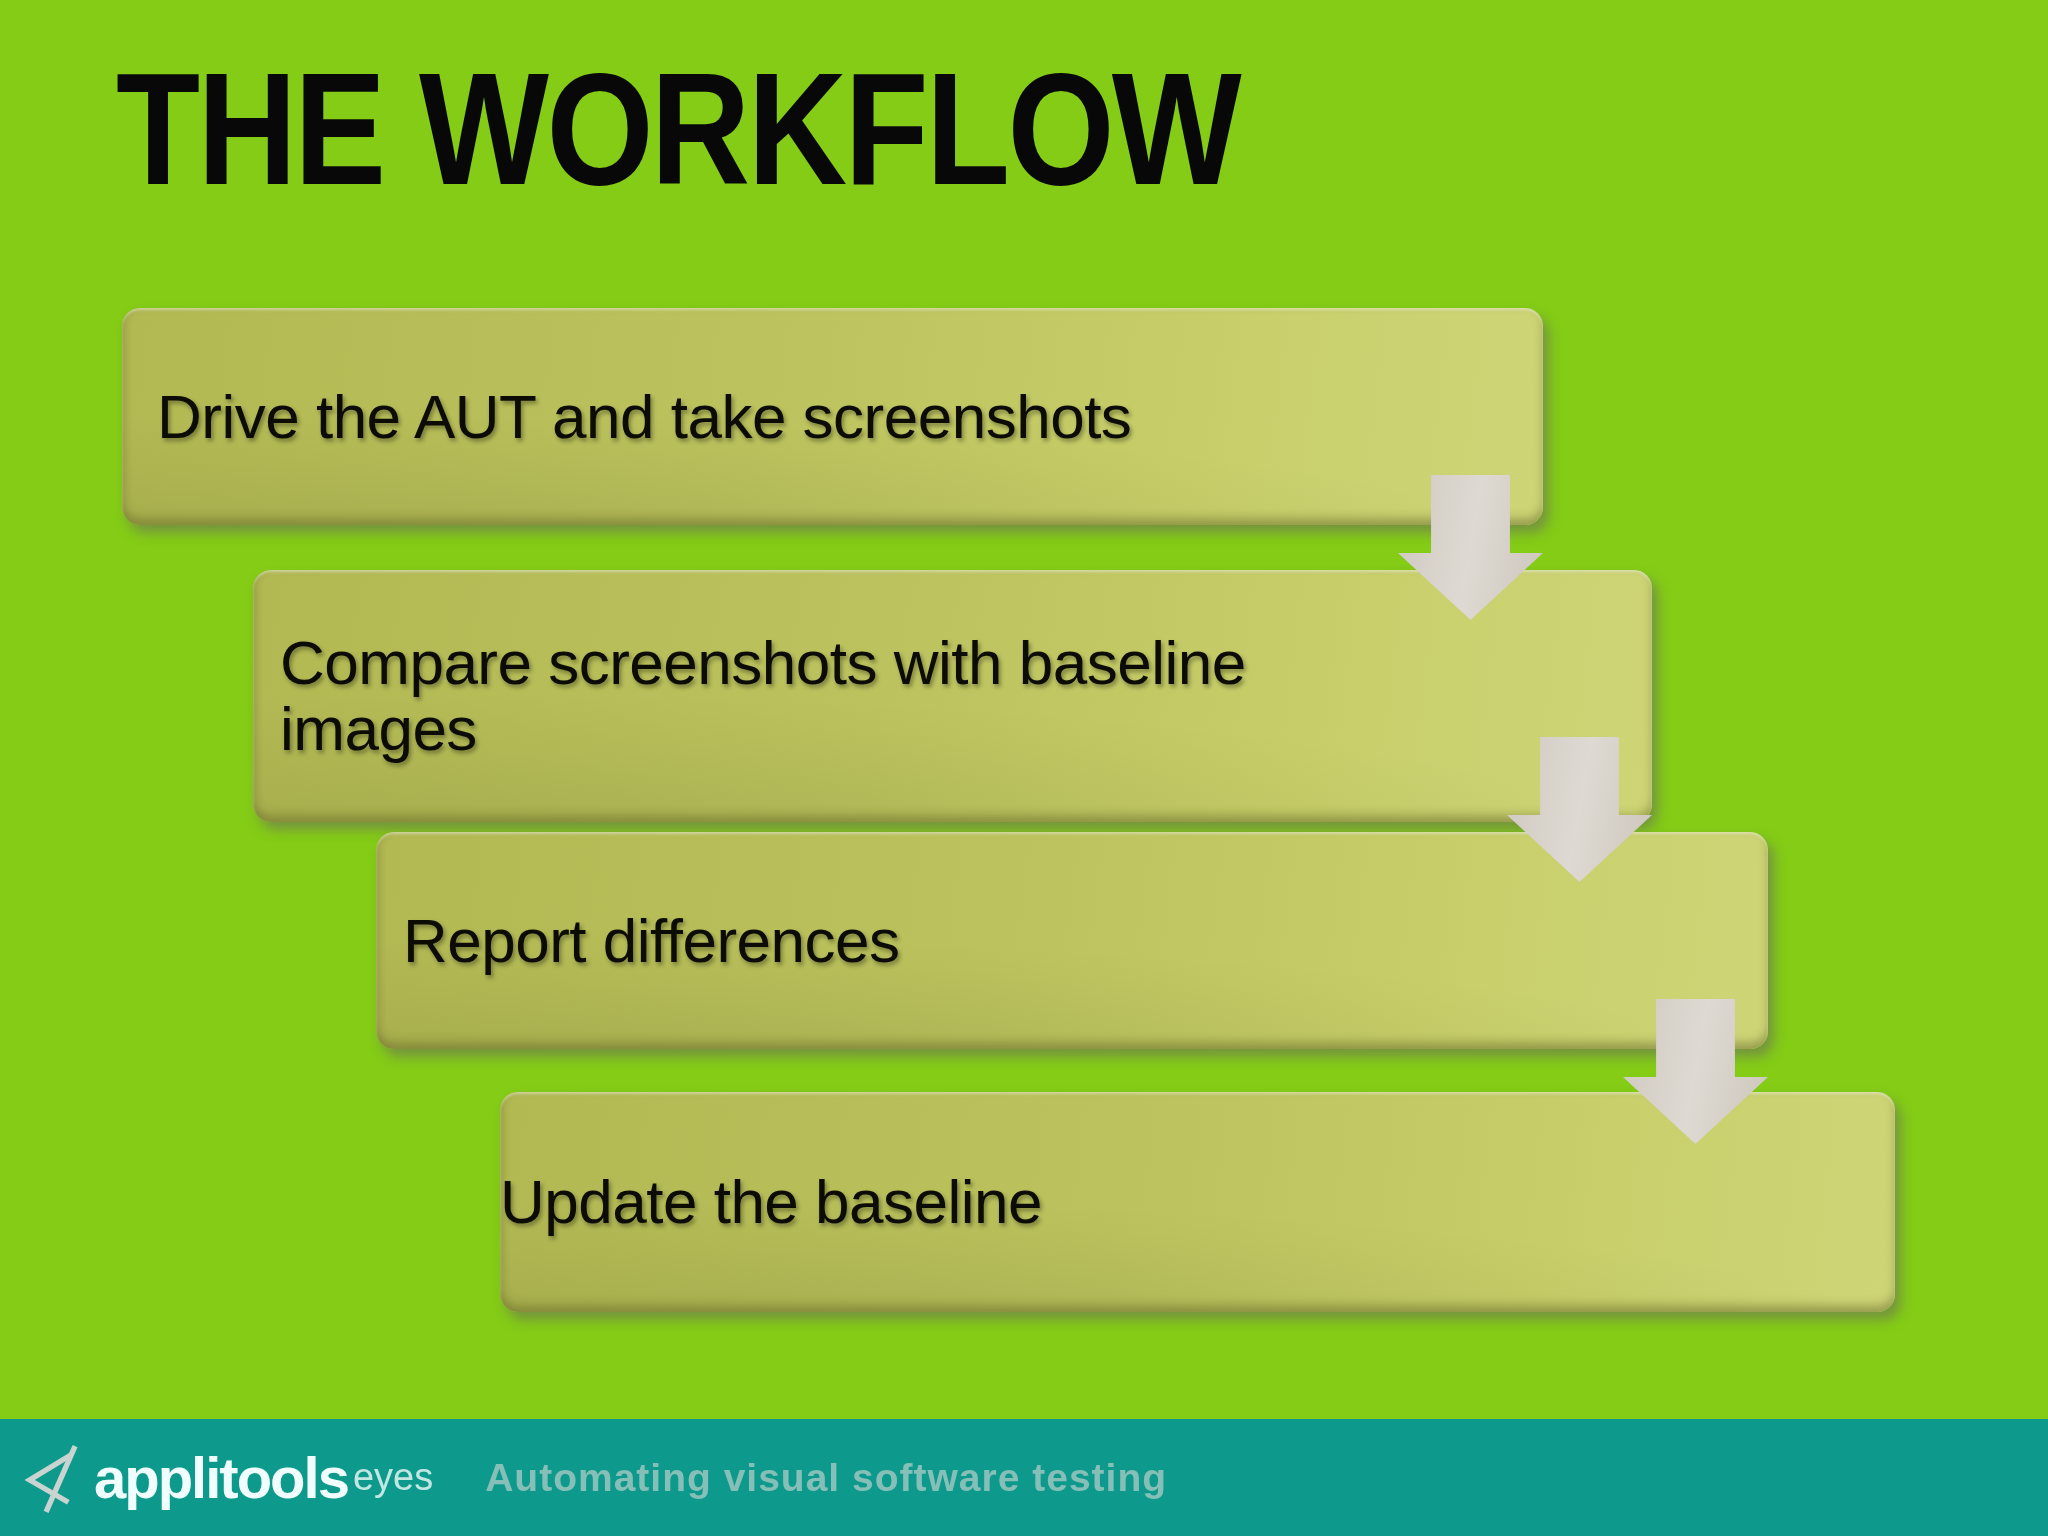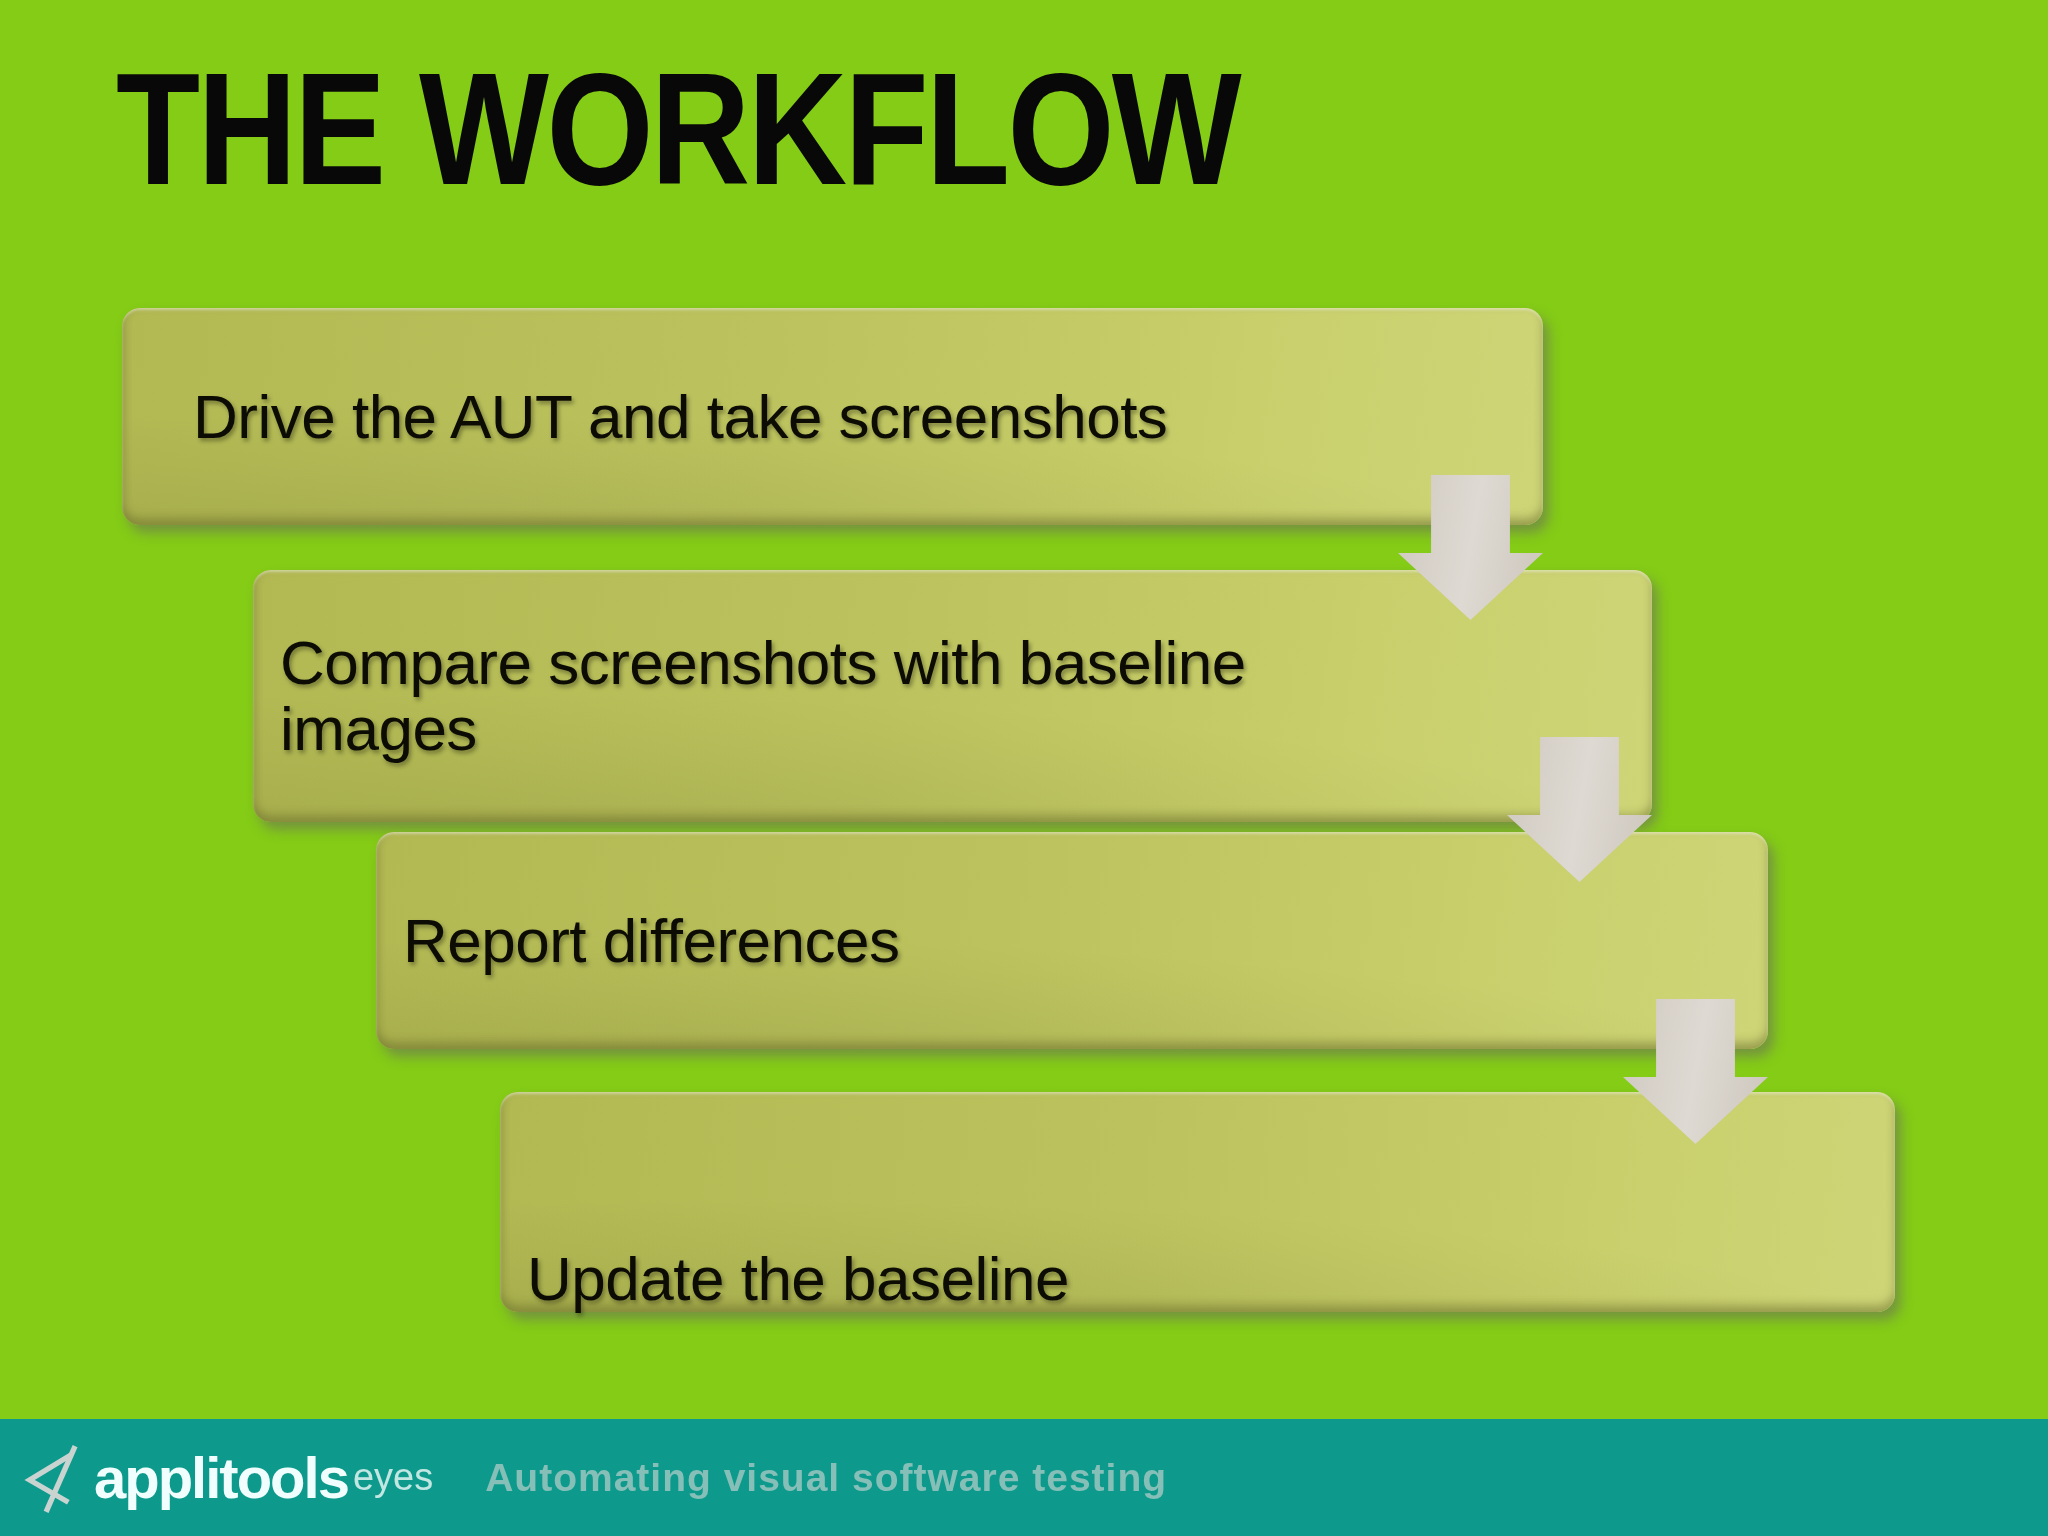--- a/index.html
+++ b/index.html
@@ -39,24 +39,24 @@
     z-index:1;
   }
   .step .line{
     font-size:62px;
     line-height:66px;
     color:#0c0c04;
     letter-spacing:-0.5px;
     text-shadow:2px 3px 4px rgba(40,40,15,0.45);
     white-space:nowrap;
   }
-  .s1{left:122px;top:308px;width:1421px;height:217px;padding-left:71px;}
+  .s1{left:122px;top:308px;width:1421px;height:217px;padding-left:35px;}
   .s2{left:253px;top:570px;width:1399px;height:252px;padding-left:27px;}
   .s3{left:376px;top:832px;width:1392px;height:217px;padding-left:27px;}
-  .s4{left:500px;top:1092px;width:1395px;height:220px;padding-left:27px;justify-content:flex-end;}
+  .s4{left:500px;top:1092px;width:1395px;height:220px;}
   .arrow{
     position:absolute;
     width:145px;height:145px;
     background:linear-gradient(100deg,#cfc9c0 0%,#ded9d2 50%,#ccc6bc 100%);
     clip-path:polygon(22.8% 0,77.2% 0,77.2% 53.8%,100% 53.8%,50% 100%,0 53.8%,22.8% 53.8%);
     filter:drop-shadow(4px 5px 5px rgba(70,70,50,0.5));
     z-index:3;
   }
   .a1{left:1398px;top:475px;}
   .a2{left:1507px;top:737px;}

